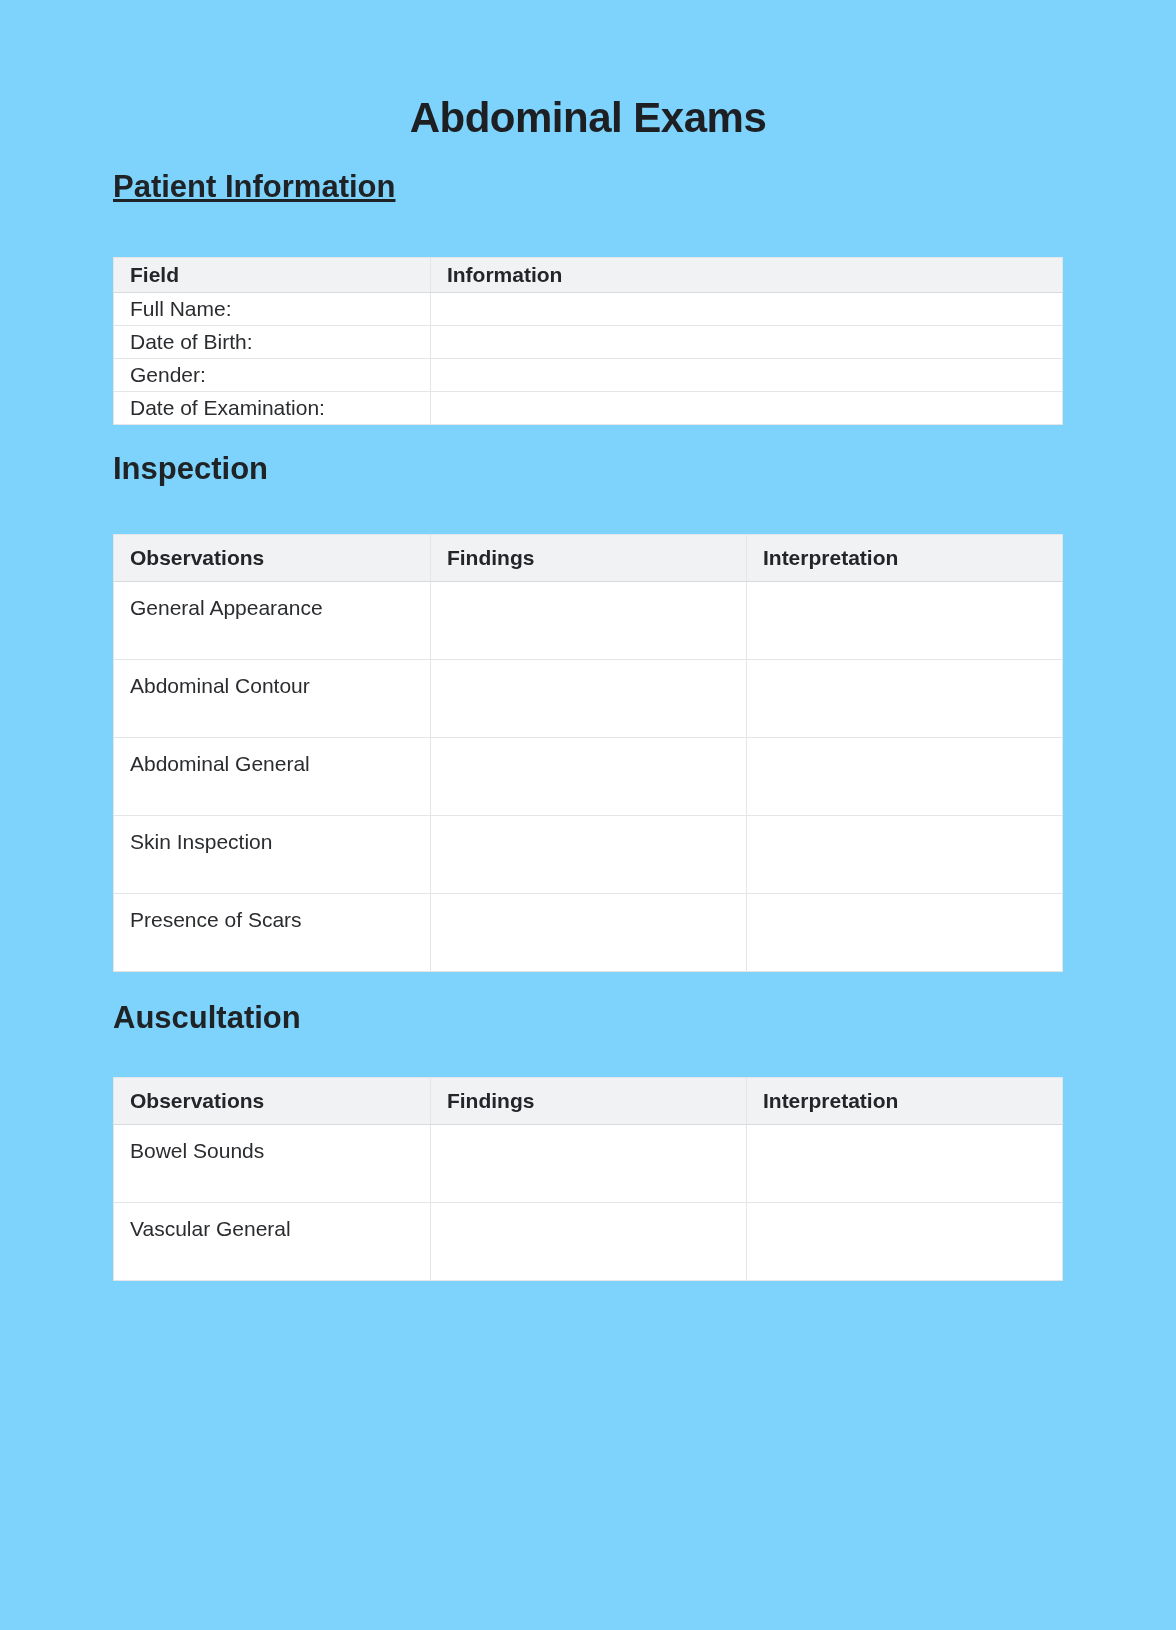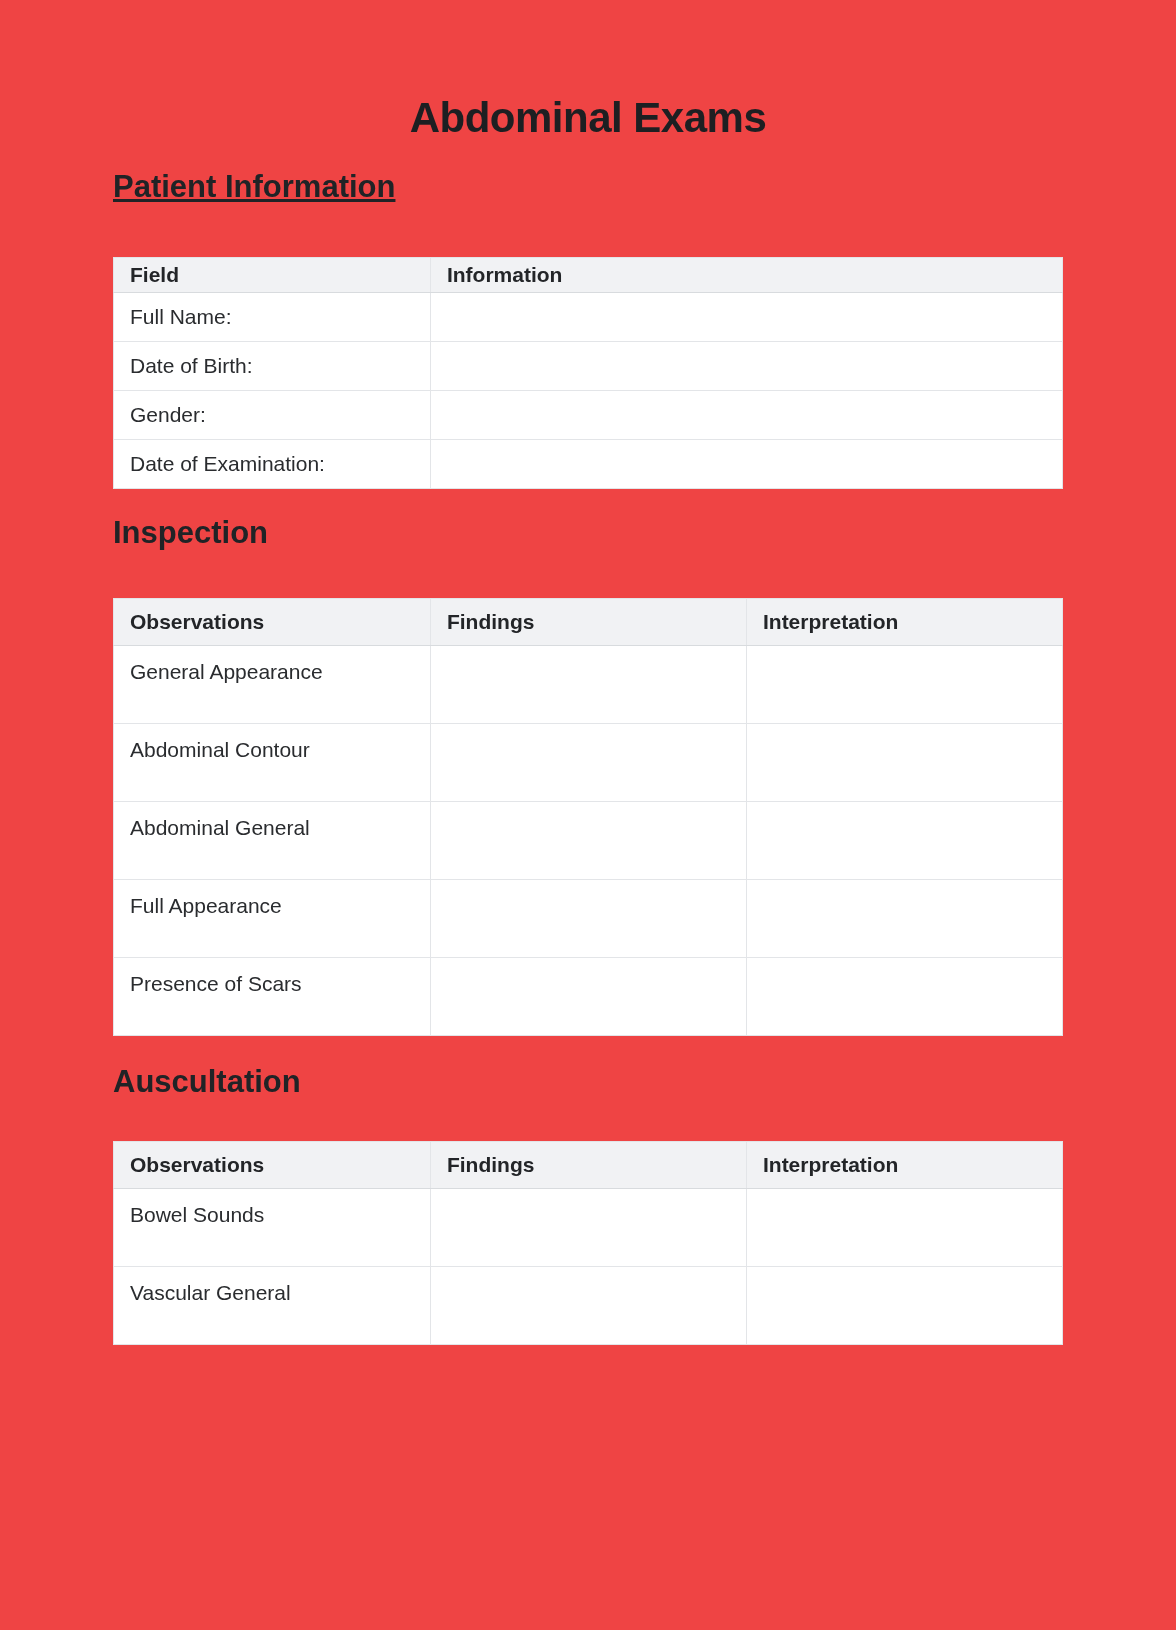--- a/index.html
+++ b/index.html
@@ -6,21 +6,21 @@
   html, body { background: #ffffff; }
   body {
     font-family: "Liberation Sans", "DejaVu Sans", sans-serif;
     color: #232528;
   }
   .page {
     position: relative;
     width: 1176px;
     height: 1630px;
     margin: 0 auto;
-    background: #ef4444;
+    background: #7dd3fc;
     overflow: hidden;
   }
   .content {
     padding: 0 113px;
   }
   .doc-title {
     margin-top: 93px;
     text-align: center;
     font-size: 42px;
     font-weight: 700;
@@ -58,21 +58,21 @@
   }
   table.form-table { border: 1px solid #d8dbde; }
   table.form-table thead th {
     background: #f1f2f4;
     font-weight: 700;
     color: #232528;
     padding: 13px 16px;
     border-bottom: 1px solid #d8dbde;
   }
   table.form-table.compact thead th { padding: 5px 16px; }
-  table.form-table.compact tbody td { padding: 12px 16px; color: #2a2c2f; }
+  table.form-table.compact tbody td { padding: 4px 16px; color: #2a2c2f; }
   table.form-table.tall thead th { padding: 11px 16px; }
   table.form-table.tall tbody td { padding: 14px 16px 39px 16px; color: #2a2c2f; }
 
   .col-third  { width: 33.3%; }
   .col-onethird { width: 33.4%; }
   .col-twothirds { width: 66.6%; }
 </style>
 </head>
 <body>
 
@@ -142,21 +142,21 @@
             <td>Abdominal Contour</td>
             <td></td>
             <td></td>
           </tr>
           <tr>
             <td>Abdominal General</td>
             <td></td>
             <td></td>
           </tr>
           <tr>
-            <td>Full Appearance</td>
+            <td>Skin Inspection</td>
             <td></td>
             <td></td>
           </tr>
           <tr>
             <td>Presence of Scars</td>
             <td></td>
             <td></td>
           </tr>
         </tbody>
       </table>

